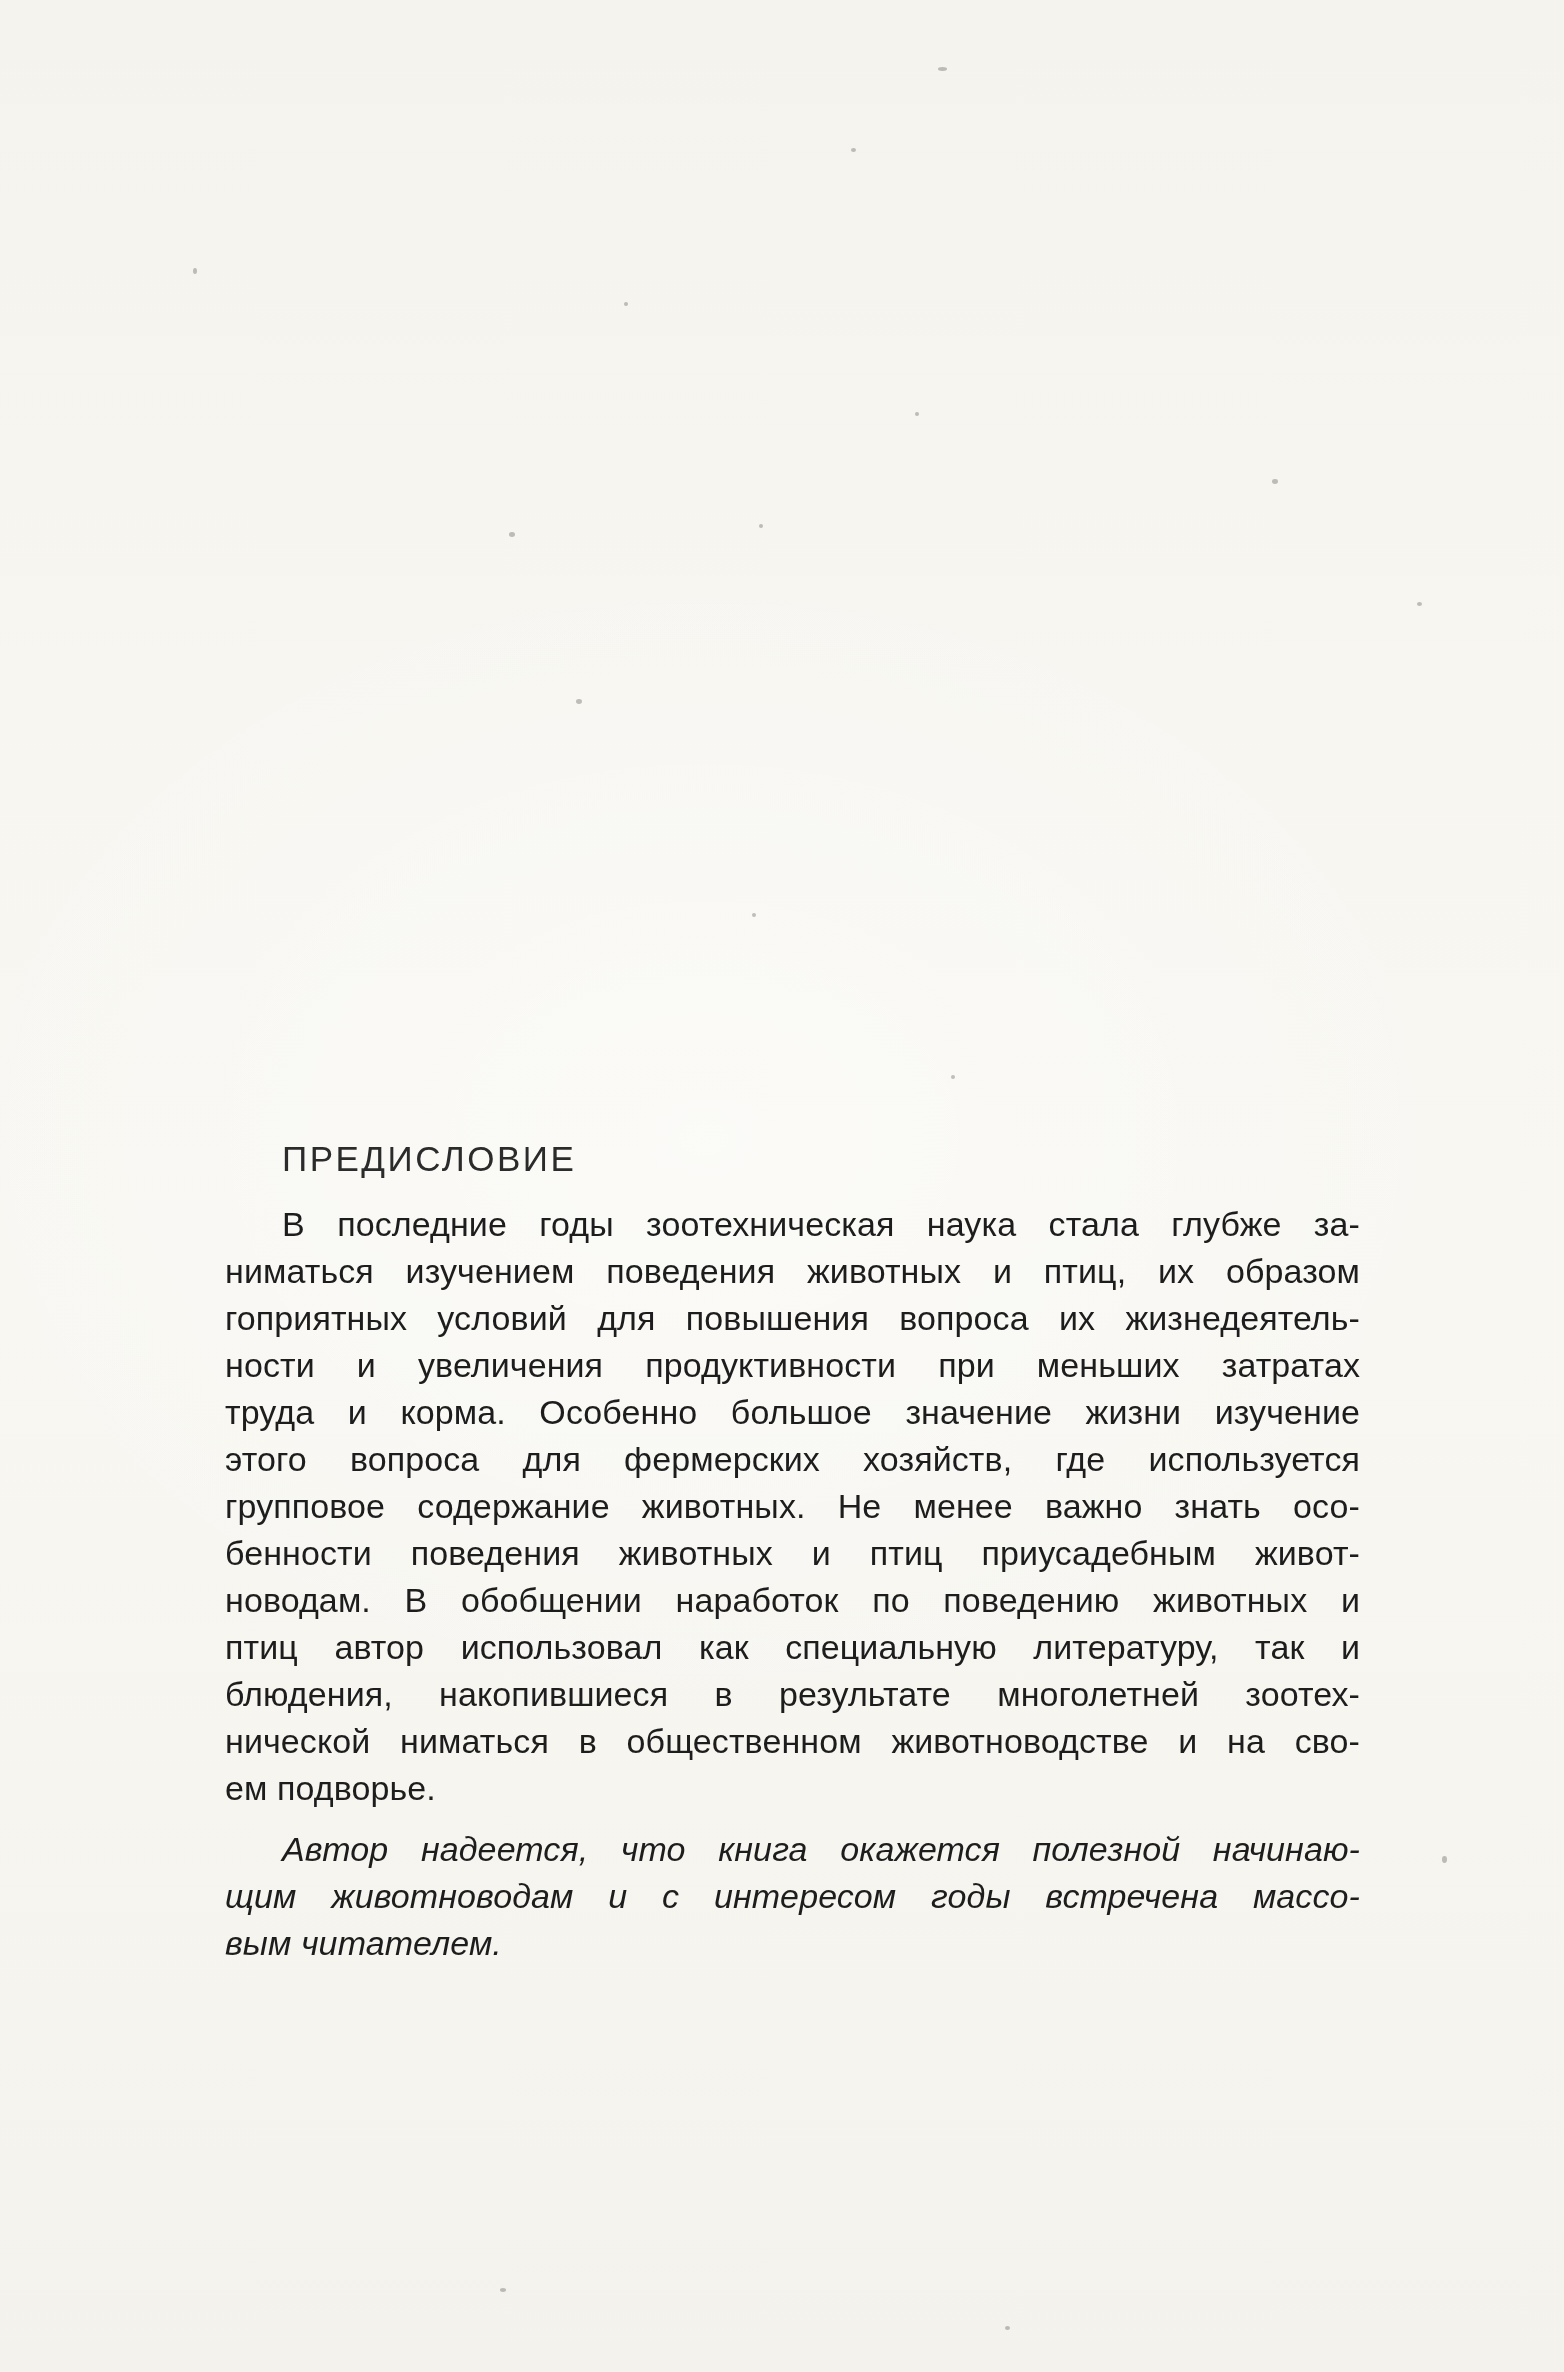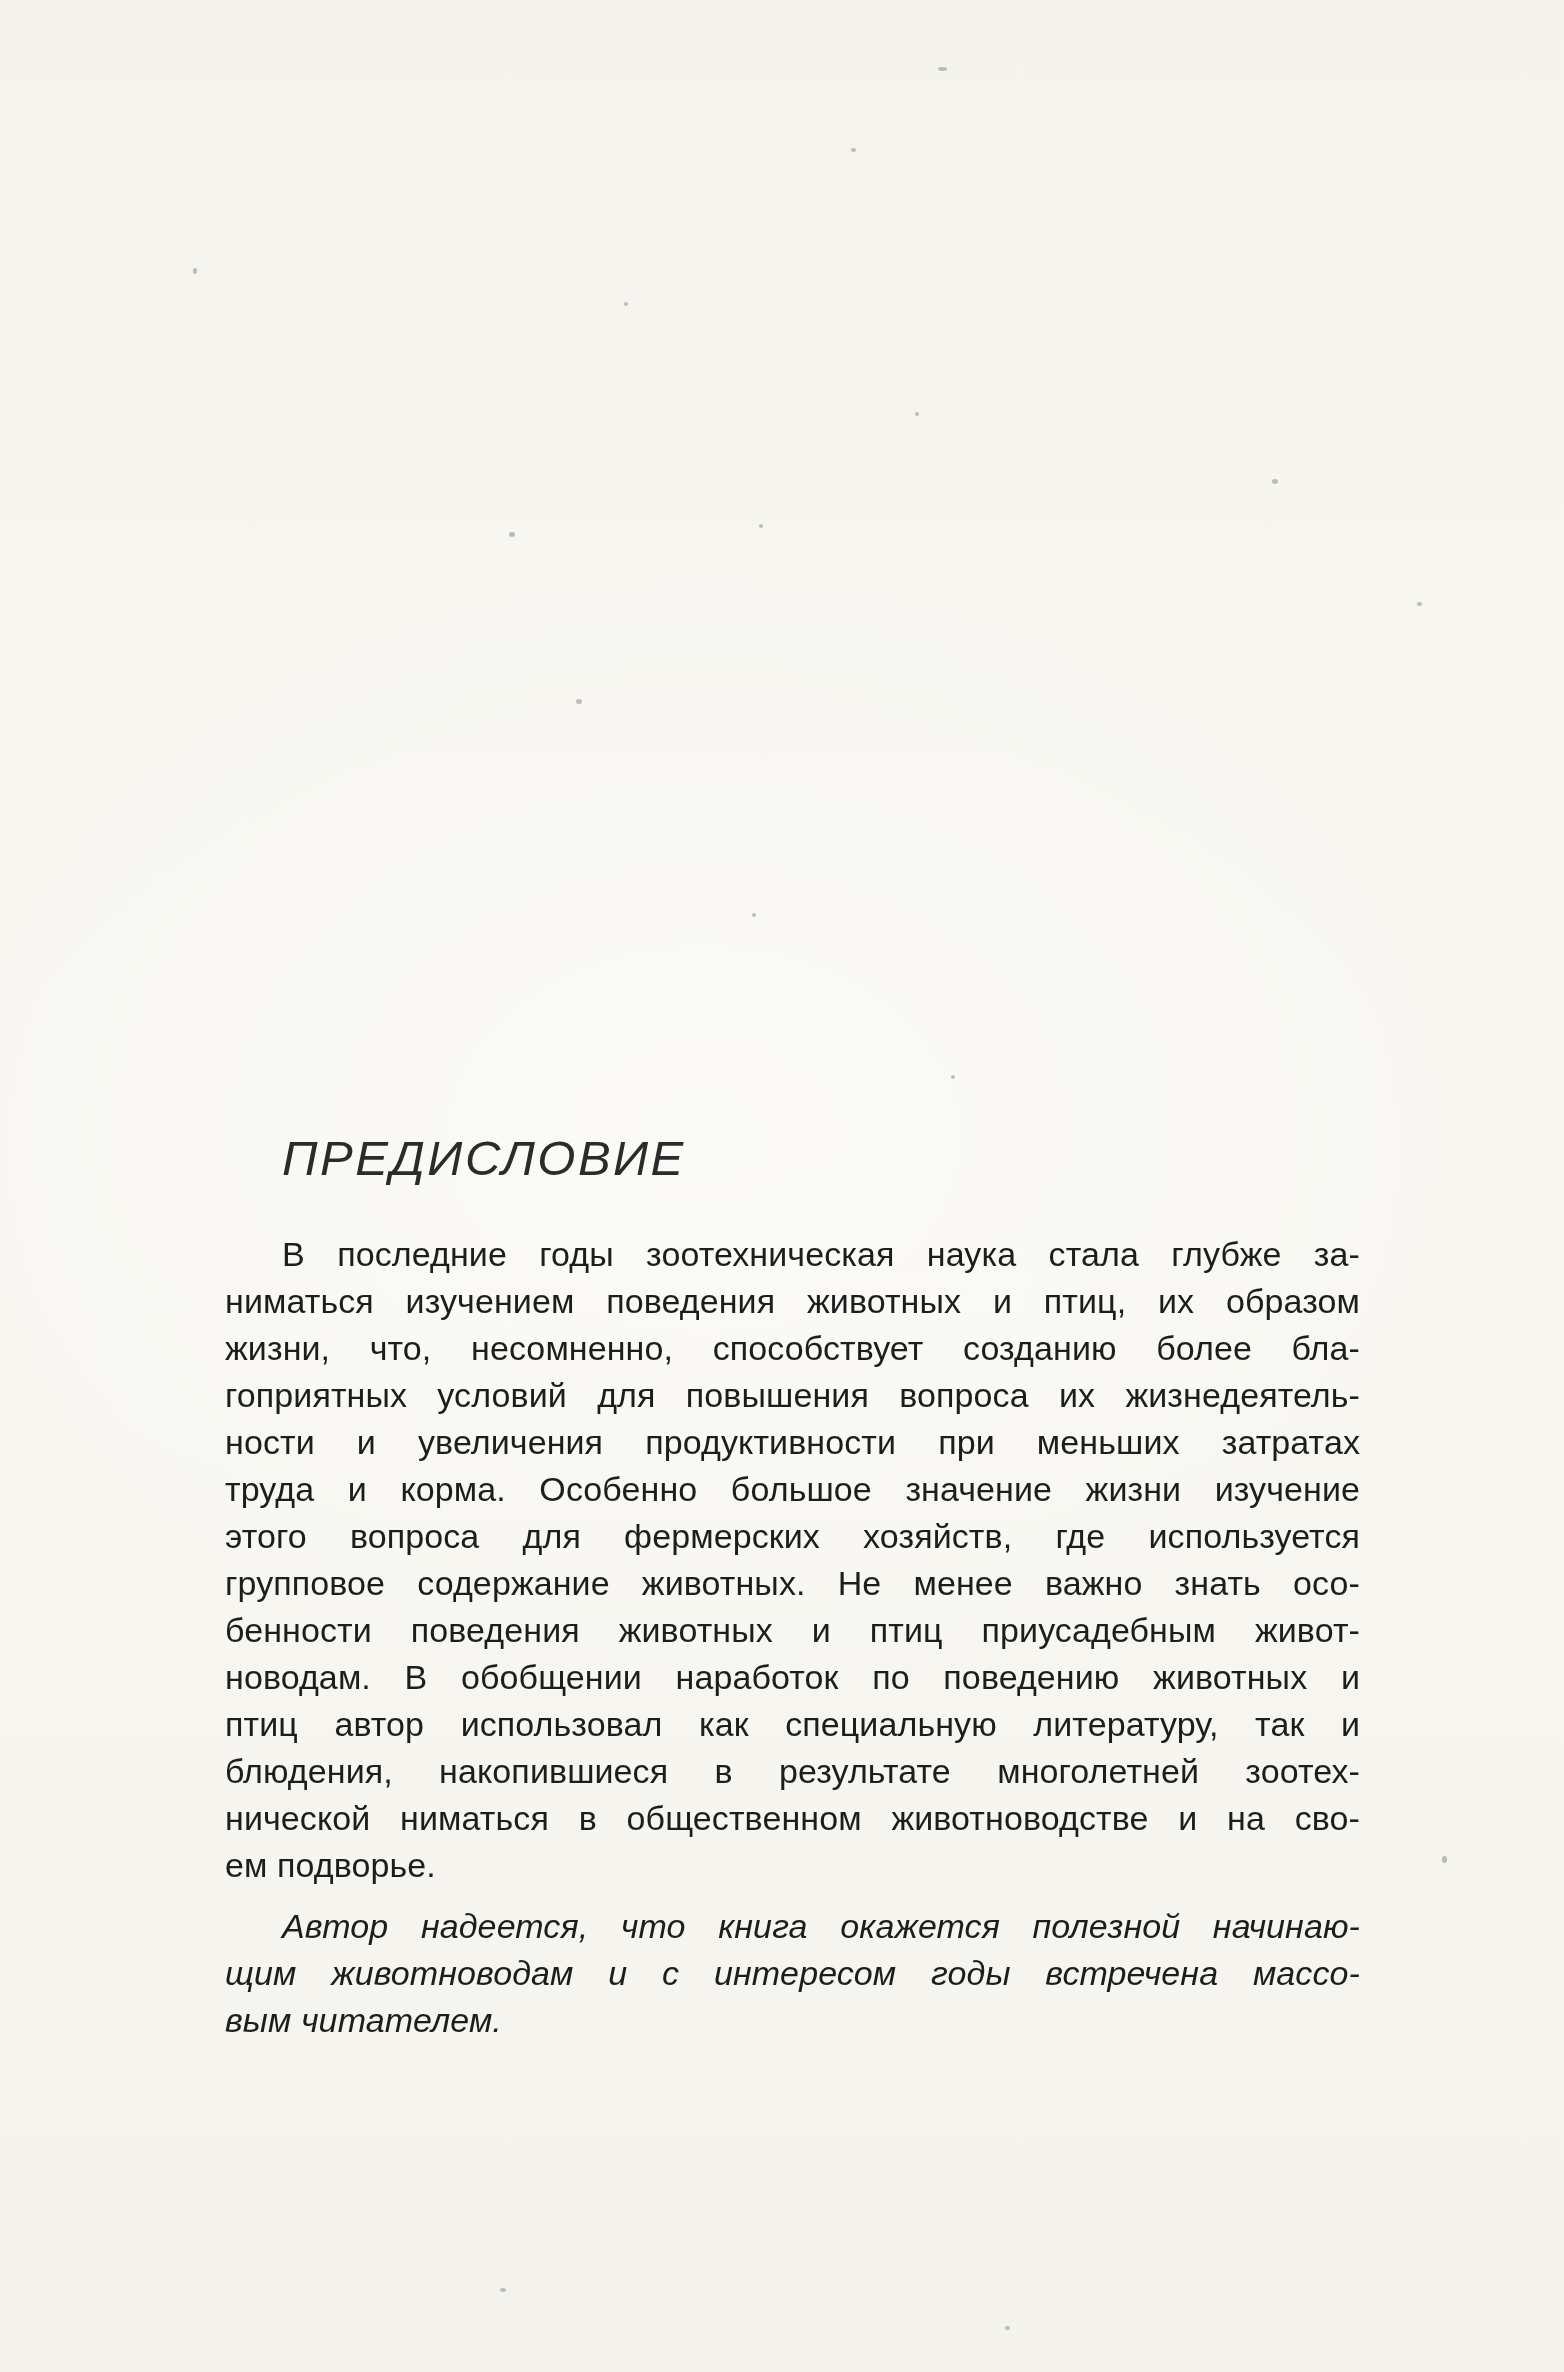--- a/index.html
+++ b/index.html
@@ -21,27 +21,26 @@
       radial-gradient(ellipse 1182px 887px at 45% 48%, rgba(255,255,255,0.45), rgba(255,255,255,0) 70%),
       linear-gradient(180deg, #f4f3ee 0%, #f7f6f1 30%, #f8f7f2 55%, #f5f4ef 85%, #f3f2ed 100%);
   }
   .content {
     position: absolute;
     left: 225px;
     top: 1133px;
     width: 1135px;
   }
   .heading {
-    margin: 0 0 47px 57px;
-    font-size: 49px;
+    margin: 0 0 17px 57px;
+    font-size: 35px;
     line-height: 51px;
     font-weight: 400;
     letter-spacing: 2.5px;
     color: #2b2b2b;
-    font-style: italic;
   }
   .para {
     font-size: 34px;
     font-weight: 400;
     color: #1d1d1d;
     letter-spacing: 0.1px;
   }
   .para + .para {
     margin-top: 13.8px;
     font-style: italic;
@@ -88,21 +87,20 @@
   <span class="speck" style="left:1442px; top:1856px; width:4.9px; height:6.9px;"></span>
   <span class="speck" style="left:500px; top:2288px; width:5.9px; height:3.9px;"></span>
   <span class="speck" style="left:1005px; top:2326px; width:4.9px; height:3.9px;"></span>
 
   <div class="content">
     <h1 class="heading">ПРЕДИСЛОВИЕ</h1>
     <div class="body-text">
         <div class="para">
           <div class="line first">В последние годы зоотехническая наука стала глубже за-</div>
           <div class="line">ниматься изучением поведения животных и птиц, их образом</div>
-          <div class="line">жизни, что, несомненно, способствует созданию более бла-</div>
           <div class="line">гоприятных условий для повышения вопроса их жизнедеятель-</div>
           <div class="line">ности и увеличения продуктивности при меньших затратах</div>
           <div class="line">труда и корма. Особенно большое значение жизни изучение</div>
           <div class="line">этого вопроса для фермерских хозяйств, где используется</div>
           <div class="line">групповое содержание животных. Не менее важно знать осо-</div>
           <div class="line">бенности поведения животных и птиц приусадебным живот-</div>
           <div class="line">новодам. В обобщении наработок по поведению животных и</div>
           <div class="line">птиц автор использовал как специальную литературу, так и</div>
           <div class="line">блюдения, накопившиеся в результате многолетней зоотех-</div>
           <div class="line">нической ниматься в общественном животноводстве и на сво-</div>

